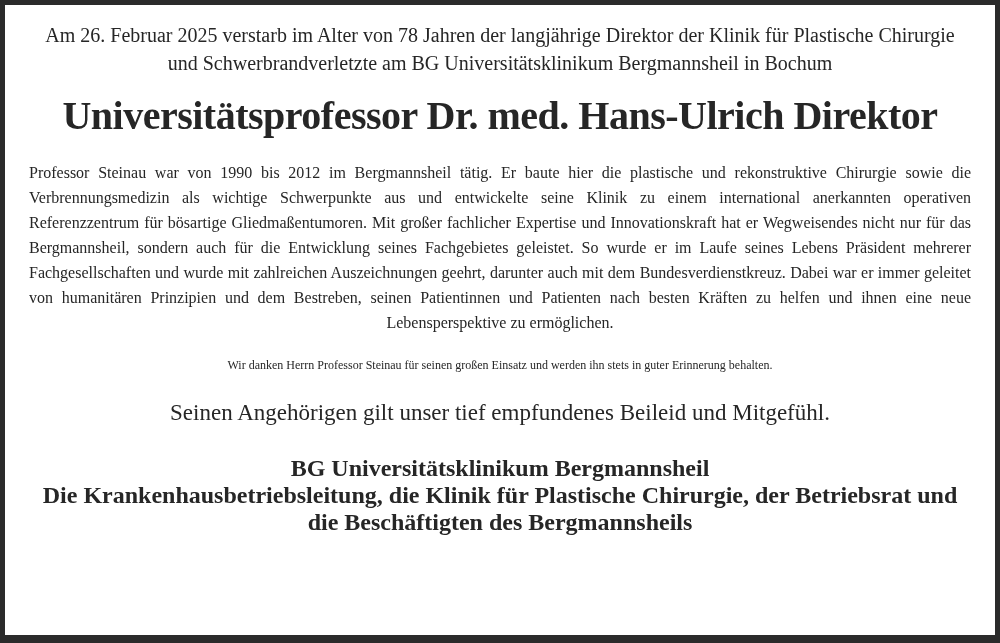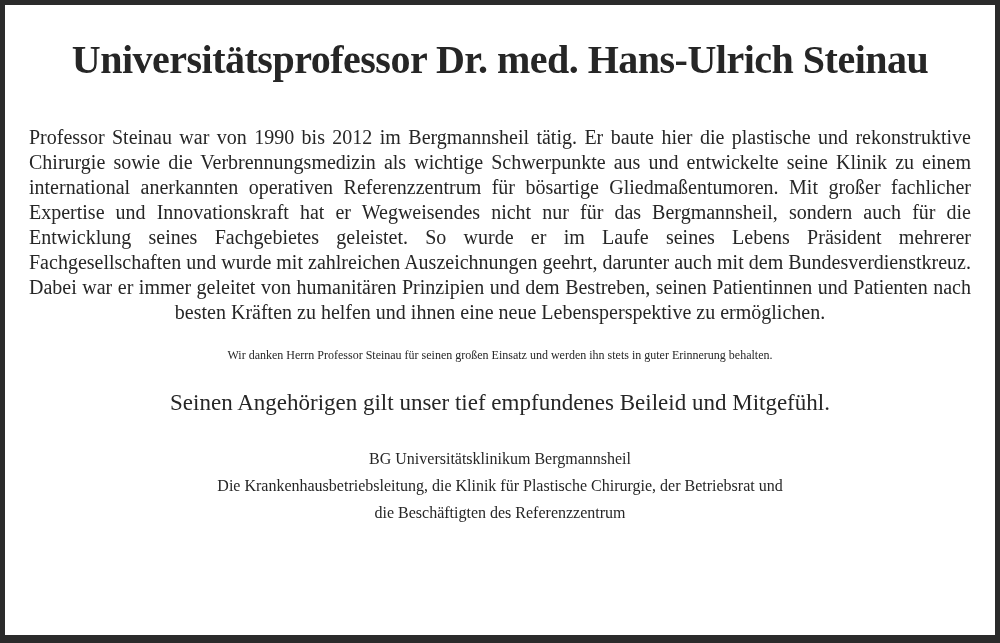--- a/index.html
+++ b/index.html
@@ -32,60 +32,61 @@
   .headline{
     margin-top:16px;
     font-size:40px;
     line-height:46px;
     font-weight:bold;
     letter-spacing:-0.5px;
     white-space:nowrap;
     text-align:center;
   }
   .body-text{
-    margin-top:42px;
-    font-size:20px;
+    margin-top:21px;
+    font-size:16px;
     line-height:25px;
     text-align:justify;
     text-align-last:center;
   }
   .thanks{
     margin:18px auto 0 auto;
     max-width:770px;
     font-size:12px;
     line-height:25px;
     text-align:center;
   }
   .condolence{
     margin-top:22px;
     font-size:23px;
     line-height:25px;
     text-align:center;
   }
   .signature{
     margin-top:30px;
-    font-weight:normal;
-    font-size:16px;
+    font-weight:bold;
+    font-size:24px;
     line-height:27px;
     text-align:center;
   }
 </style>
 </head>
 <body>
 
 <div class="notice">
 
+  <p class="intro">Am 26. Februar 2025 verstarb im Alter von 78 Jahren der langjährige Direktor der Klinik für Plastische Chirurgie und Schwerbrandverletzte am BG Universitätsklinikum Bergmannsheil in Bochum</p>
 
-  <h1 class="headline">Universitätsprofessor Dr. med. Hans-Ulrich Steinau</h1>
+  <h1 class="headline">Universitätsprofessor Dr. med. Hans-Ulrich Direktor</h1>
 
   <p class="body-text">Professor Steinau war von 1990 bis 2012 im Bergmannsheil tätig. Er baute hier die plastische und rekonstruktive Chirurgie sowie die Verbrennungsmedizin als wichtige Schwerpunkte aus und entwickelte seine Klinik zu einem international anerkannten operativen Referenzzentrum für bösartige Gliedmaßentumoren. Mit großer fachlicher Expertise und Innovationskraft hat er Wegweisendes nicht nur für das Bergmannsheil, sondern auch für die Entwicklung seines Fachgebietes geleistet. So wurde er im Laufe seines Lebens Präsident mehrerer Fachgesellschaften und wurde mit zahlreichen Auszeichnungen geehrt, darunter auch mit dem Bundesverdienstkreuz. Dabei war er immer geleitet von humanitären Prinzipien und dem Bestreben, seinen Patientinnen und Patienten nach besten Kräften zu helfen und ihnen eine neue Lebensperspektive zu ermöglichen.</p>
 
   <p class="thanks">Wir danken Herrn Professor Steinau für seinen großen Einsatz und werden ihn stets in guter Erinnerung behalten.</p>
 
   <p class="condolence">Seinen Angehörigen gilt unser tief empfundenes Beileid und Mitgefühl.</p>
 
   <div class="signature">
     <div>BG Universitätsklinikum Bergmannsheil</div>
     <div>Die Krankenhausbetriebsleitung, die Klinik für Plastische Chirurgie, der Betriebsrat und</div>
-    <div>die Beschäftigten des Referenzzentrum</div>
+    <div>die Beschäftigten des Bergmannsheils</div>
   </div>
 
 </div>
 
 </body></html>

